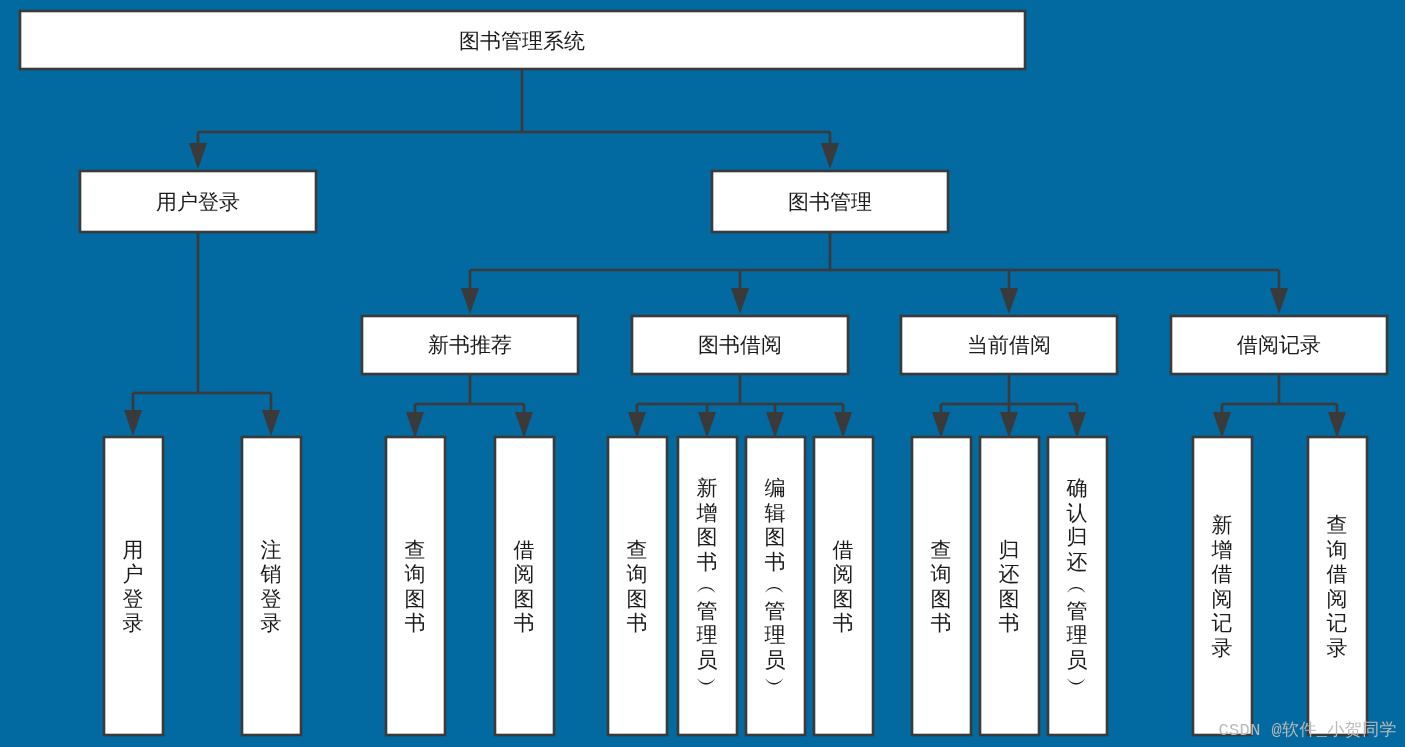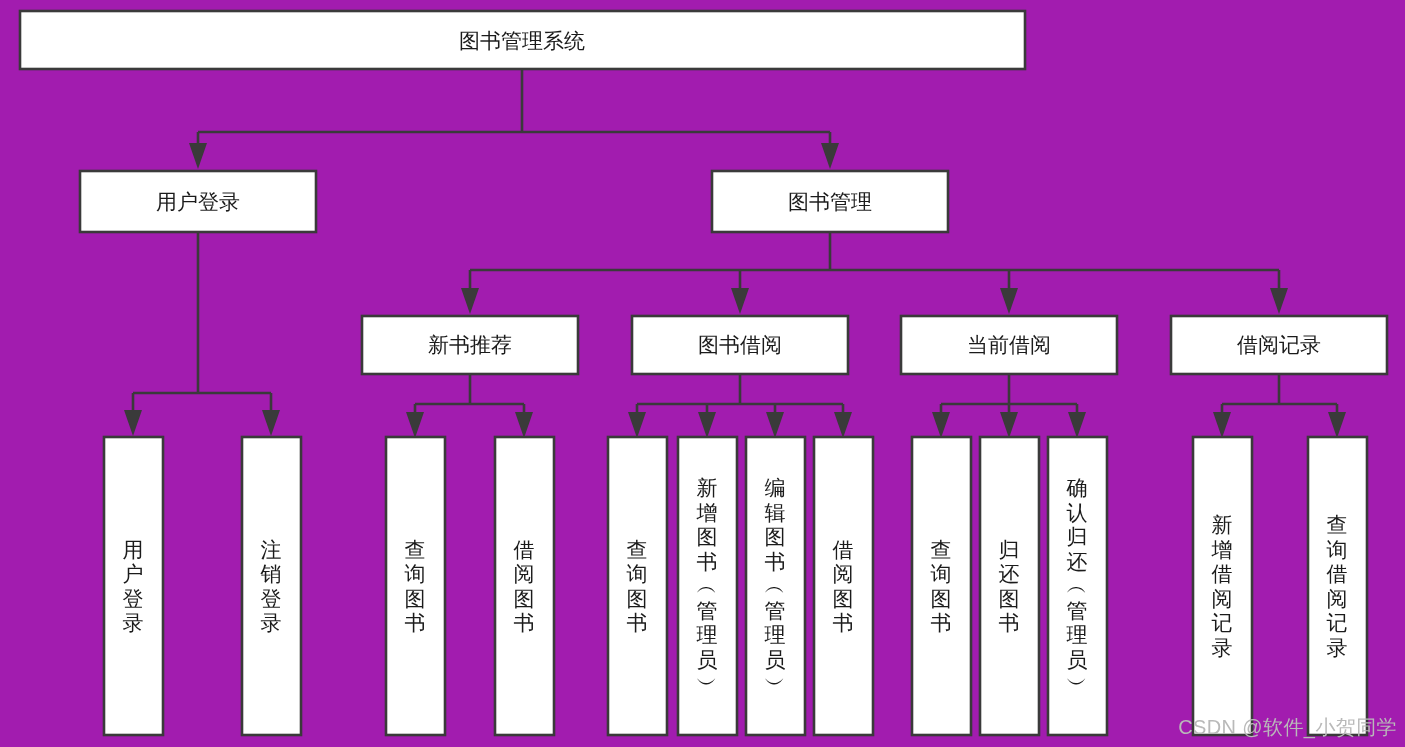--- a/index.html
+++ b/index.html
@@ -11,21 +11,21 @@
   body {
     width: 1405px;
     height: 747px;
     overflow: hidden;
     font-family: "DejaVu Sans", "Liberation Sans", sans-serif;
   }
   #diagram-root {
     position: relative;
     width: 1405px;
     height: 747px;
-    background: #a21caf;
+    background: #0369a1;
   }
   svg#tree-svg {
     position: absolute;
     top: 0;
     left: 0;
     width: 1405px;
     height: 747px;
     display: block;
   }
   .node-box {
@@ -53,22 +53,22 @@
   .node-label-v {
     fill: #1b1b1b;
     font-family: "DejaVu Sans", "Liberation Sans", sans-serif;
     font-size: 21px;
     text-anchor: middle;
   }
   .watermark {
     position: absolute;
     right: 8px;
     bottom: 6px;
-    font-family: Liberation Sans, sans-serif;
-    font-size: 20px;
+    font-family: Liberation Mono, monospace;
+    font-size: 17px;
     color: #b9b9b9;
     letter-spacing: 0.4px;
     white-space: nowrap;
     user-select: none;
   }
 </style>
 </head>
 <body>
 
 <div id="diagram-root">

